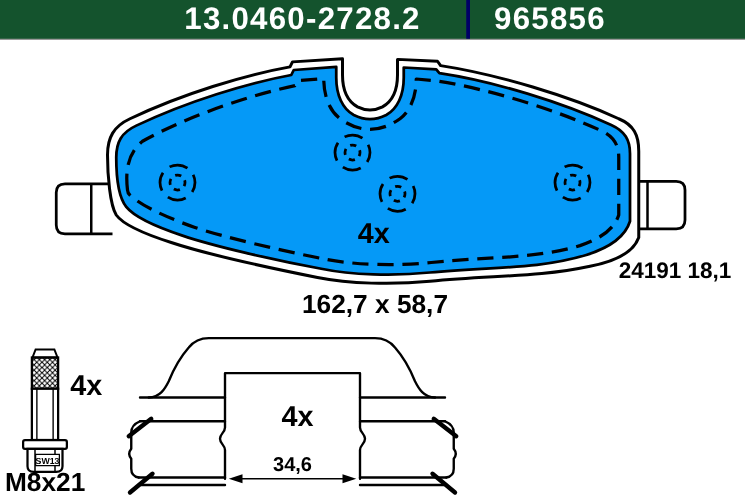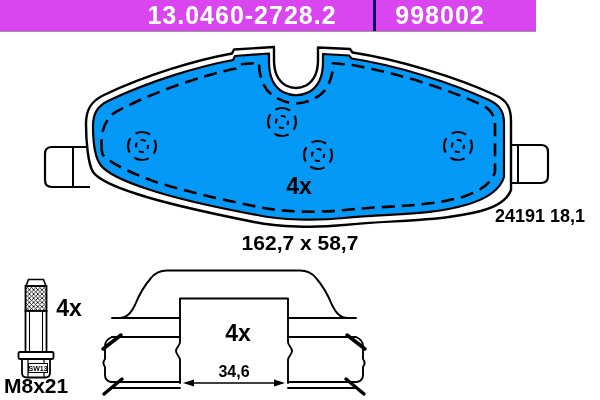--- a/index.html
+++ b/index.html
@@ -1,22 +1,22 @@
 <!DOCTYPE html>
 <html><head>
 <meta charset="utf-8">
 <style>
   html,body{margin:0;padding:0;background:#fff;}
   .screen{
     position:relative;width:600px;height:400px;background:#ffffff;overflow:hidden;
     font-family:"Liberation Sans", sans-serif;
   }
   .header{
-    position:absolute;left:0;top:0;width:536px;height:31px;
-    background:#d946ef;border-bottom:1px solid #9a9a9a;
+    position:absolute;left:0;top:0;width:596px;height:31px;
+    background:#14532d;border-bottom:1px solid #9a9a9a;
   }
   .header .pn{
     position:absolute;top:1px;left:242px;transform:translateX(-50%);
     color:#fff;font-size:25px;font-weight:bold;letter-spacing:1px;white-space:nowrap;
   }
   .header .code{
     position:absolute;top:1px;left:440px;transform:translateX(-50%);
     color:#fff;font-size:25px;font-weight:bold;letter-spacing:1px;white-space:nowrap;
   }
   .header .divider{
@@ -26,21 +26,21 @@
   svg text{font-family:"Liberation Sans", sans-serif;font-weight:bold;fill:#000;}
 </style>
 </head>
 <body>
 
 <div class="screen">
 
   <div class="header">
     <span class="pn">13.0460-2728.2</span>
     <div class="divider"></div>
-    <span class="code">998002</span>
+    <span class="code">965856</span>
   </div>
 
   <svg width="600" height="400" viewBox="0 0 600 400">
     <defs>
       <pattern id="knurl" patternUnits="userSpaceOnUse" width="4.2" height="4.2">
         <path d="M0 0 L4.2 4.2 M4.2 0 L0 4.2" stroke="#000" stroke-width="0.8" fill="none"></path>
       </pattern>
     </defs>
 
     <g>

